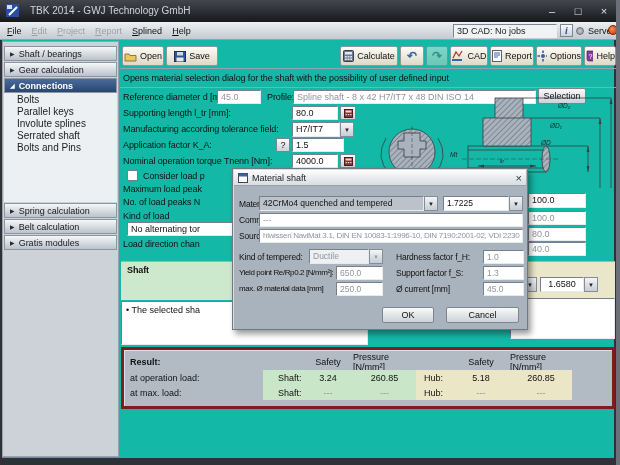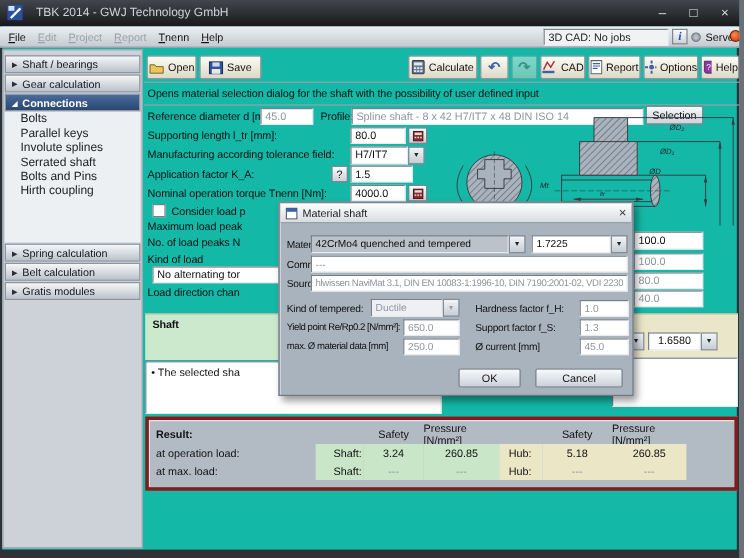--- a/index.html
+++ b/index.html
@@ -140,21 +140,21 @@
       <div class="winbtn">□</div>
       <div class="winbtn">×</div>
     </div>
   </div>
 
   <div class="abs menubar">
     <div class="menu-item" style="margin-left:2px"><span>File</span></div>
     <div class="menu-item disabled"><span>Edit</span></div>
     <div class="menu-item disabled"><span>Project</span></div>
     <div class="menu-item disabled"><span>Report</span></div>
-    <div class="menu-item"><span>Tnenn</span></div>
+    <div class="menu-item"><span>Splined</span></div>
     <div class="menu-item"><span>Help</span></div>
   </div>
   <div class="abs cadfield">3D CAD: No jobs</div>
   <div class="abs ibtn">i</div>
   <div class="abs graydot"></div>
   <span class="abs srvlbl">Server:</span>
   <div class="abs reddot"></div>
 
   <div class="abs sidebar">
     <div class="cat" style="top:4px">
@@ -168,21 +168,20 @@
     <div class="cat active" style="top:36px">
         <span class="tri">◢</span>
         <span>Connections</span>
       </div>
     <div class="sublist">
       <div class="sub">Bolts</div>
       <div class="sub">Parallel keys</div>
       <div class="sub">Involute splines</div>
       <div class="sub">Serrated shaft</div>
       <div class="sub">Bolts and Pins</div>
-      <div class="sub">Hirth coupling</div>
     </div>
     <div class="cat" style="top:161px">
         <span class="tri">▶</span>
         <span>Spring calculation</span>
       </div>
     <div class="cat" style="top:177px">
         <span class="tri">▶</span>
         <span>Belt calculation</span>
       </div>
     <div class="cat" style="top:193px">

